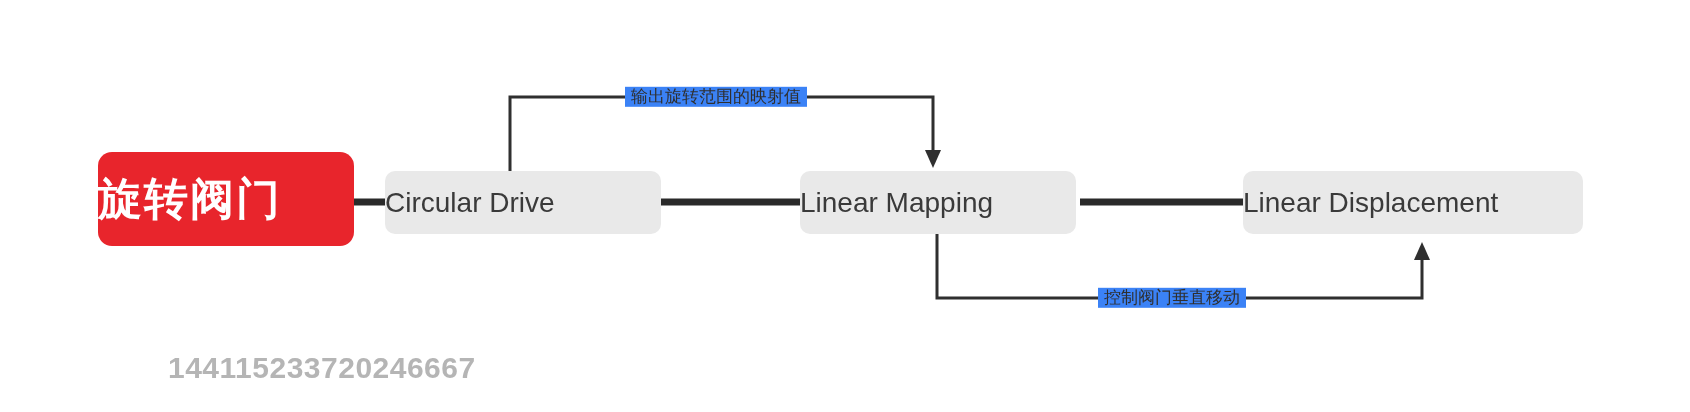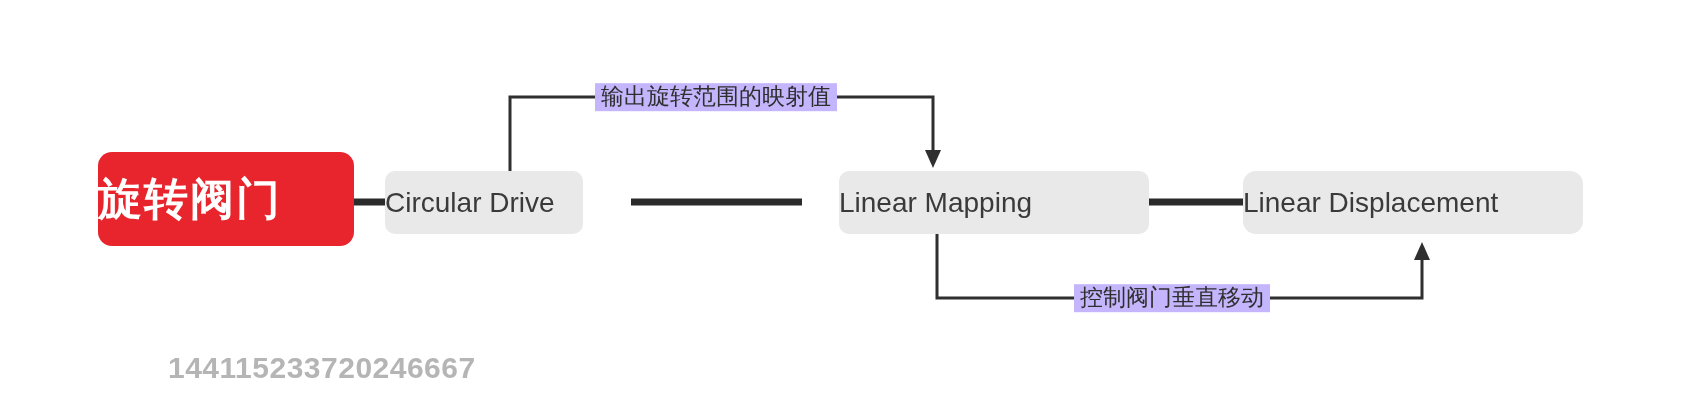--- a/index.html
+++ b/index.html
@@ -35,30 +35,30 @@
   }
   .node-gray {
     top: 171px;
     height: 63px;
     background: #e9e9e9;
     border-radius: 10px;
     color: #3a3a3a;
     font-size: 28px;
     font-weight: 400;
   }
-  .node-circular     { left: 385px;  width: 198px; }
-  .node-mapping      { left: 800px;  width: 310px; margin-left: 39px; }
-  .node-displacement { left: 1243px; width: 340px; border-radius: 13px; }
+  .node-circular     { left: 385px;  width: 276px; }
+  .node-mapping      { left: 800px;  width: 276px; }
+  .node-displacement { left: 1243px; width: 340px; }
   .route-label {
     position: absolute;
     transform: translate(-50%, -50%);
-    background: #c4b5fd;
+    background: #3b82f6;
     padding: 0 6px;
     color: #2f2f2f;
-    font-size: 23px;
+    font-size: 17px;
     white-space: nowrap;
     line-height: 1.2;
   }
   .route-label-top    { left: 716px;  top: 97px; }
   .route-label-bottom { left: 1172px; top: 298px; }
   .watermark {
     position: absolute;
     left: 168px; top: 351px;
     color: #b5b5b5;
     font-size: 30px;

